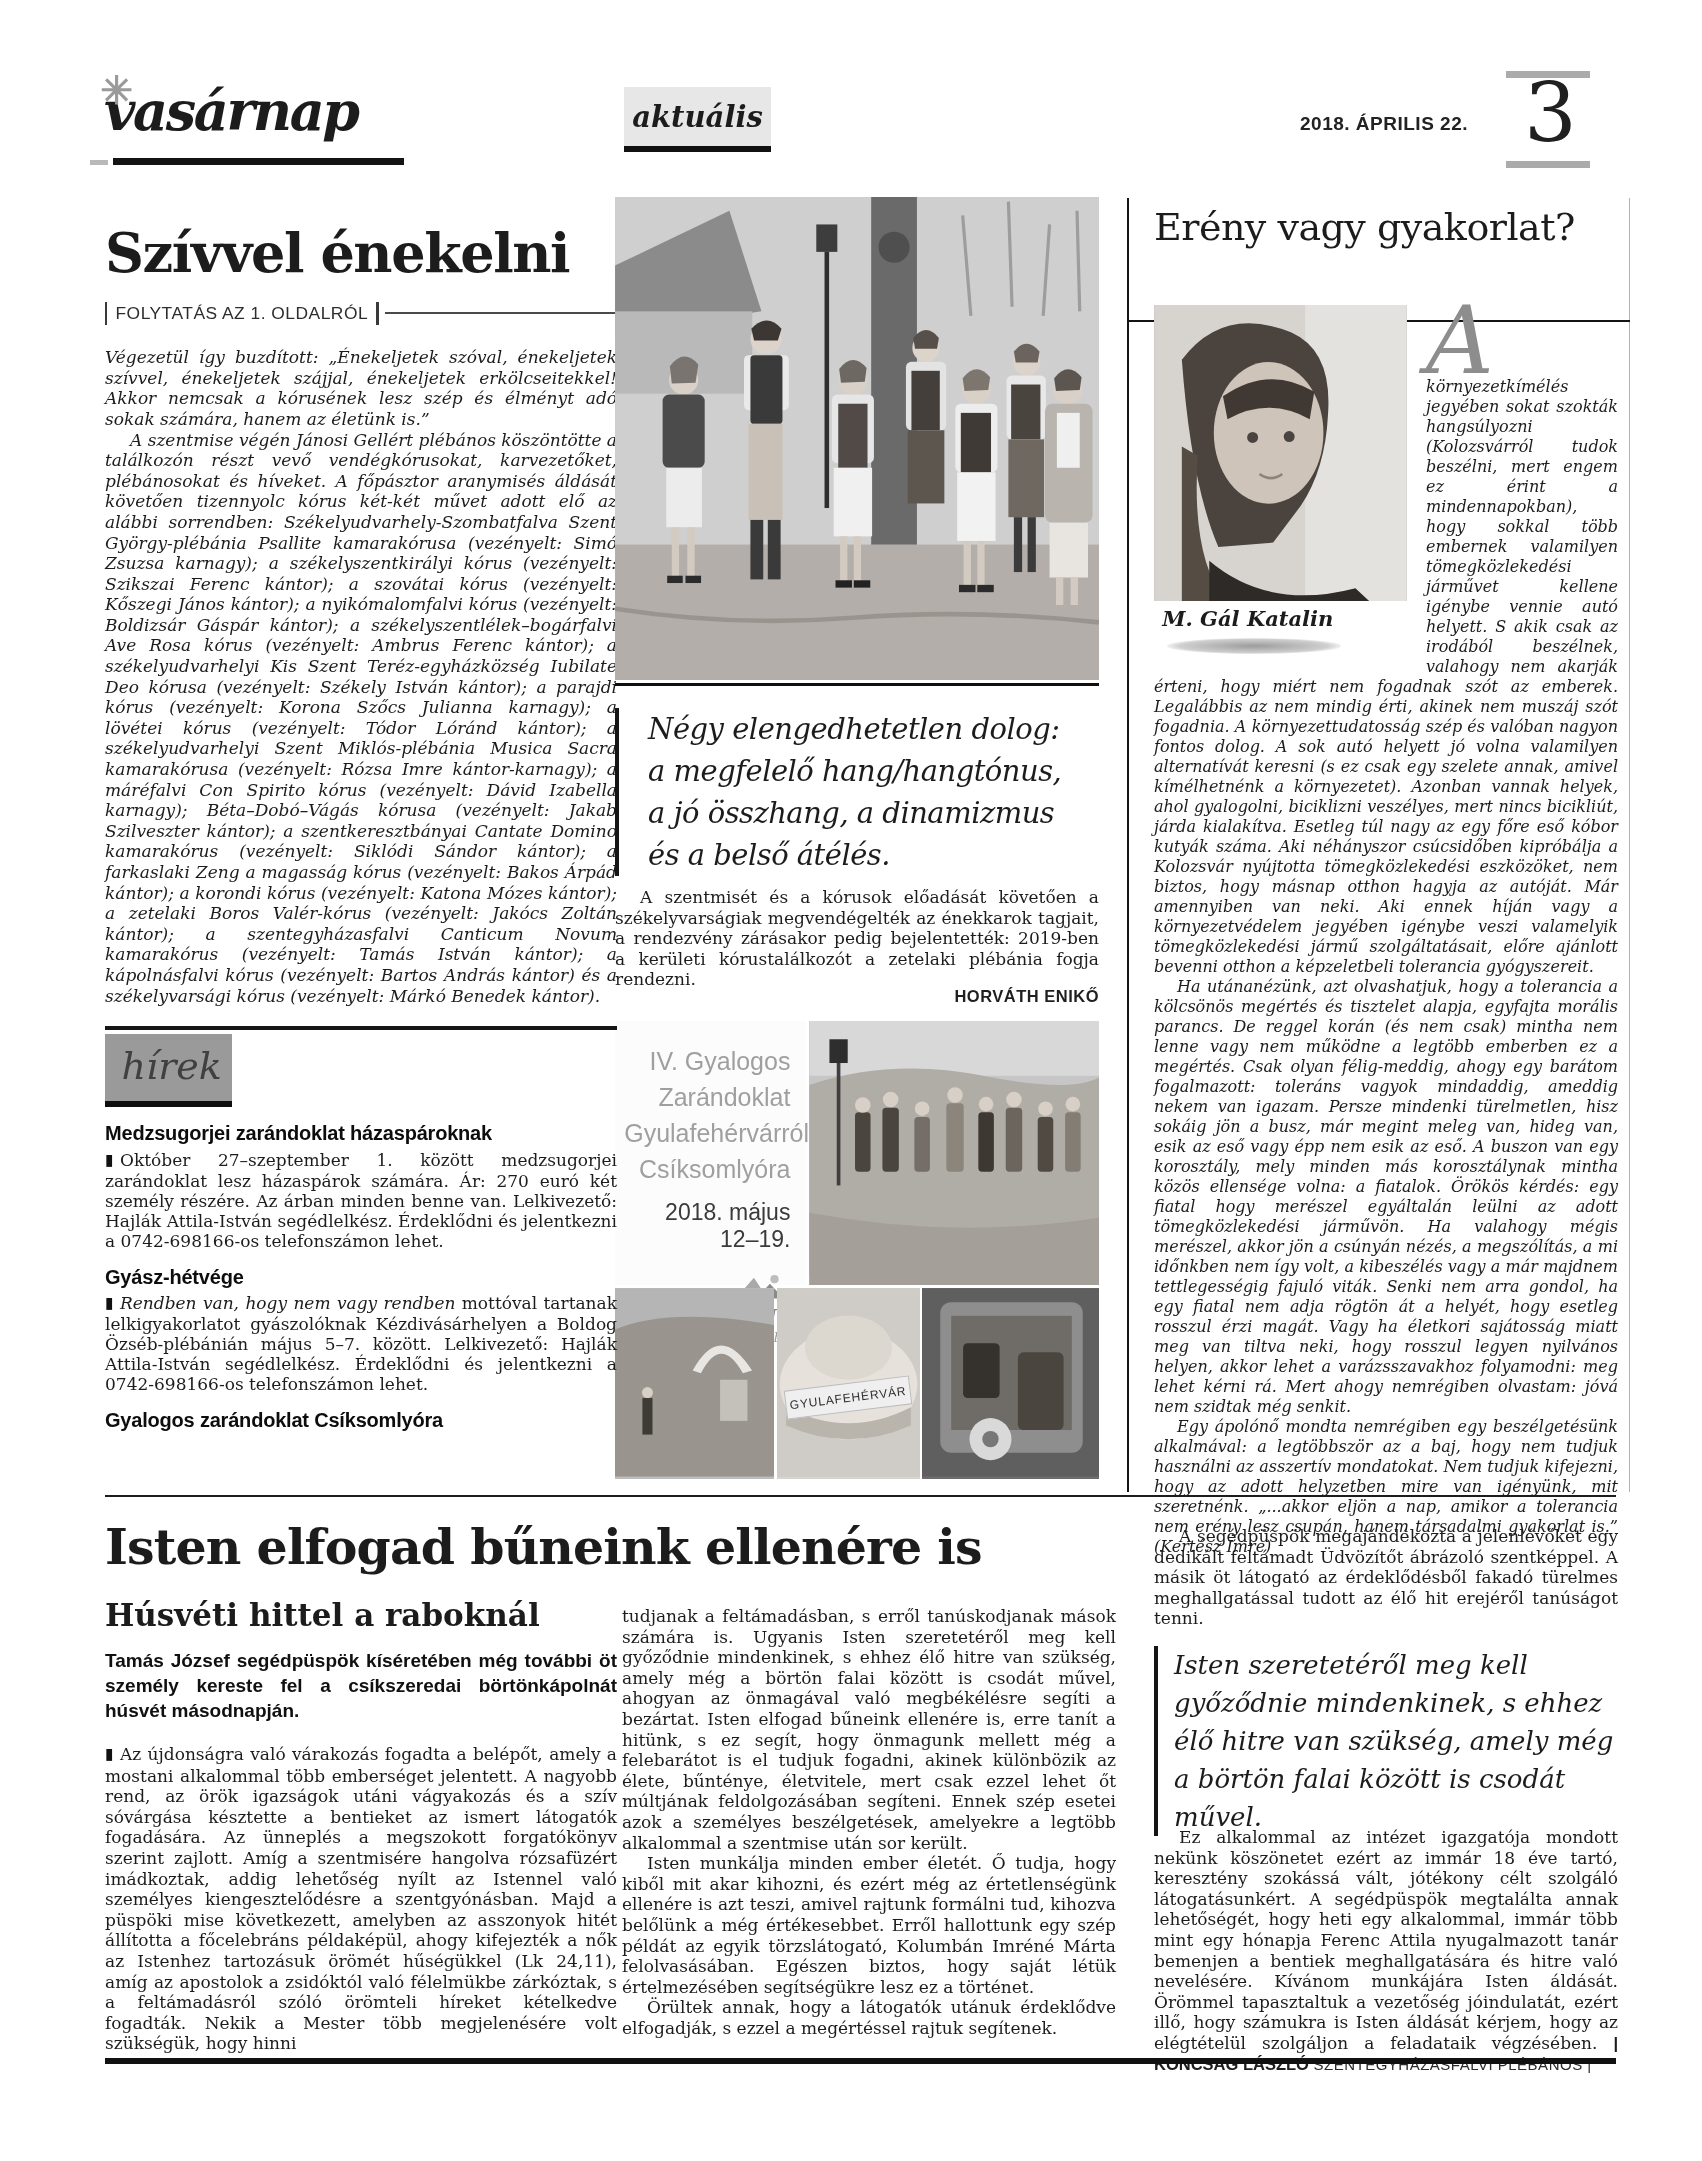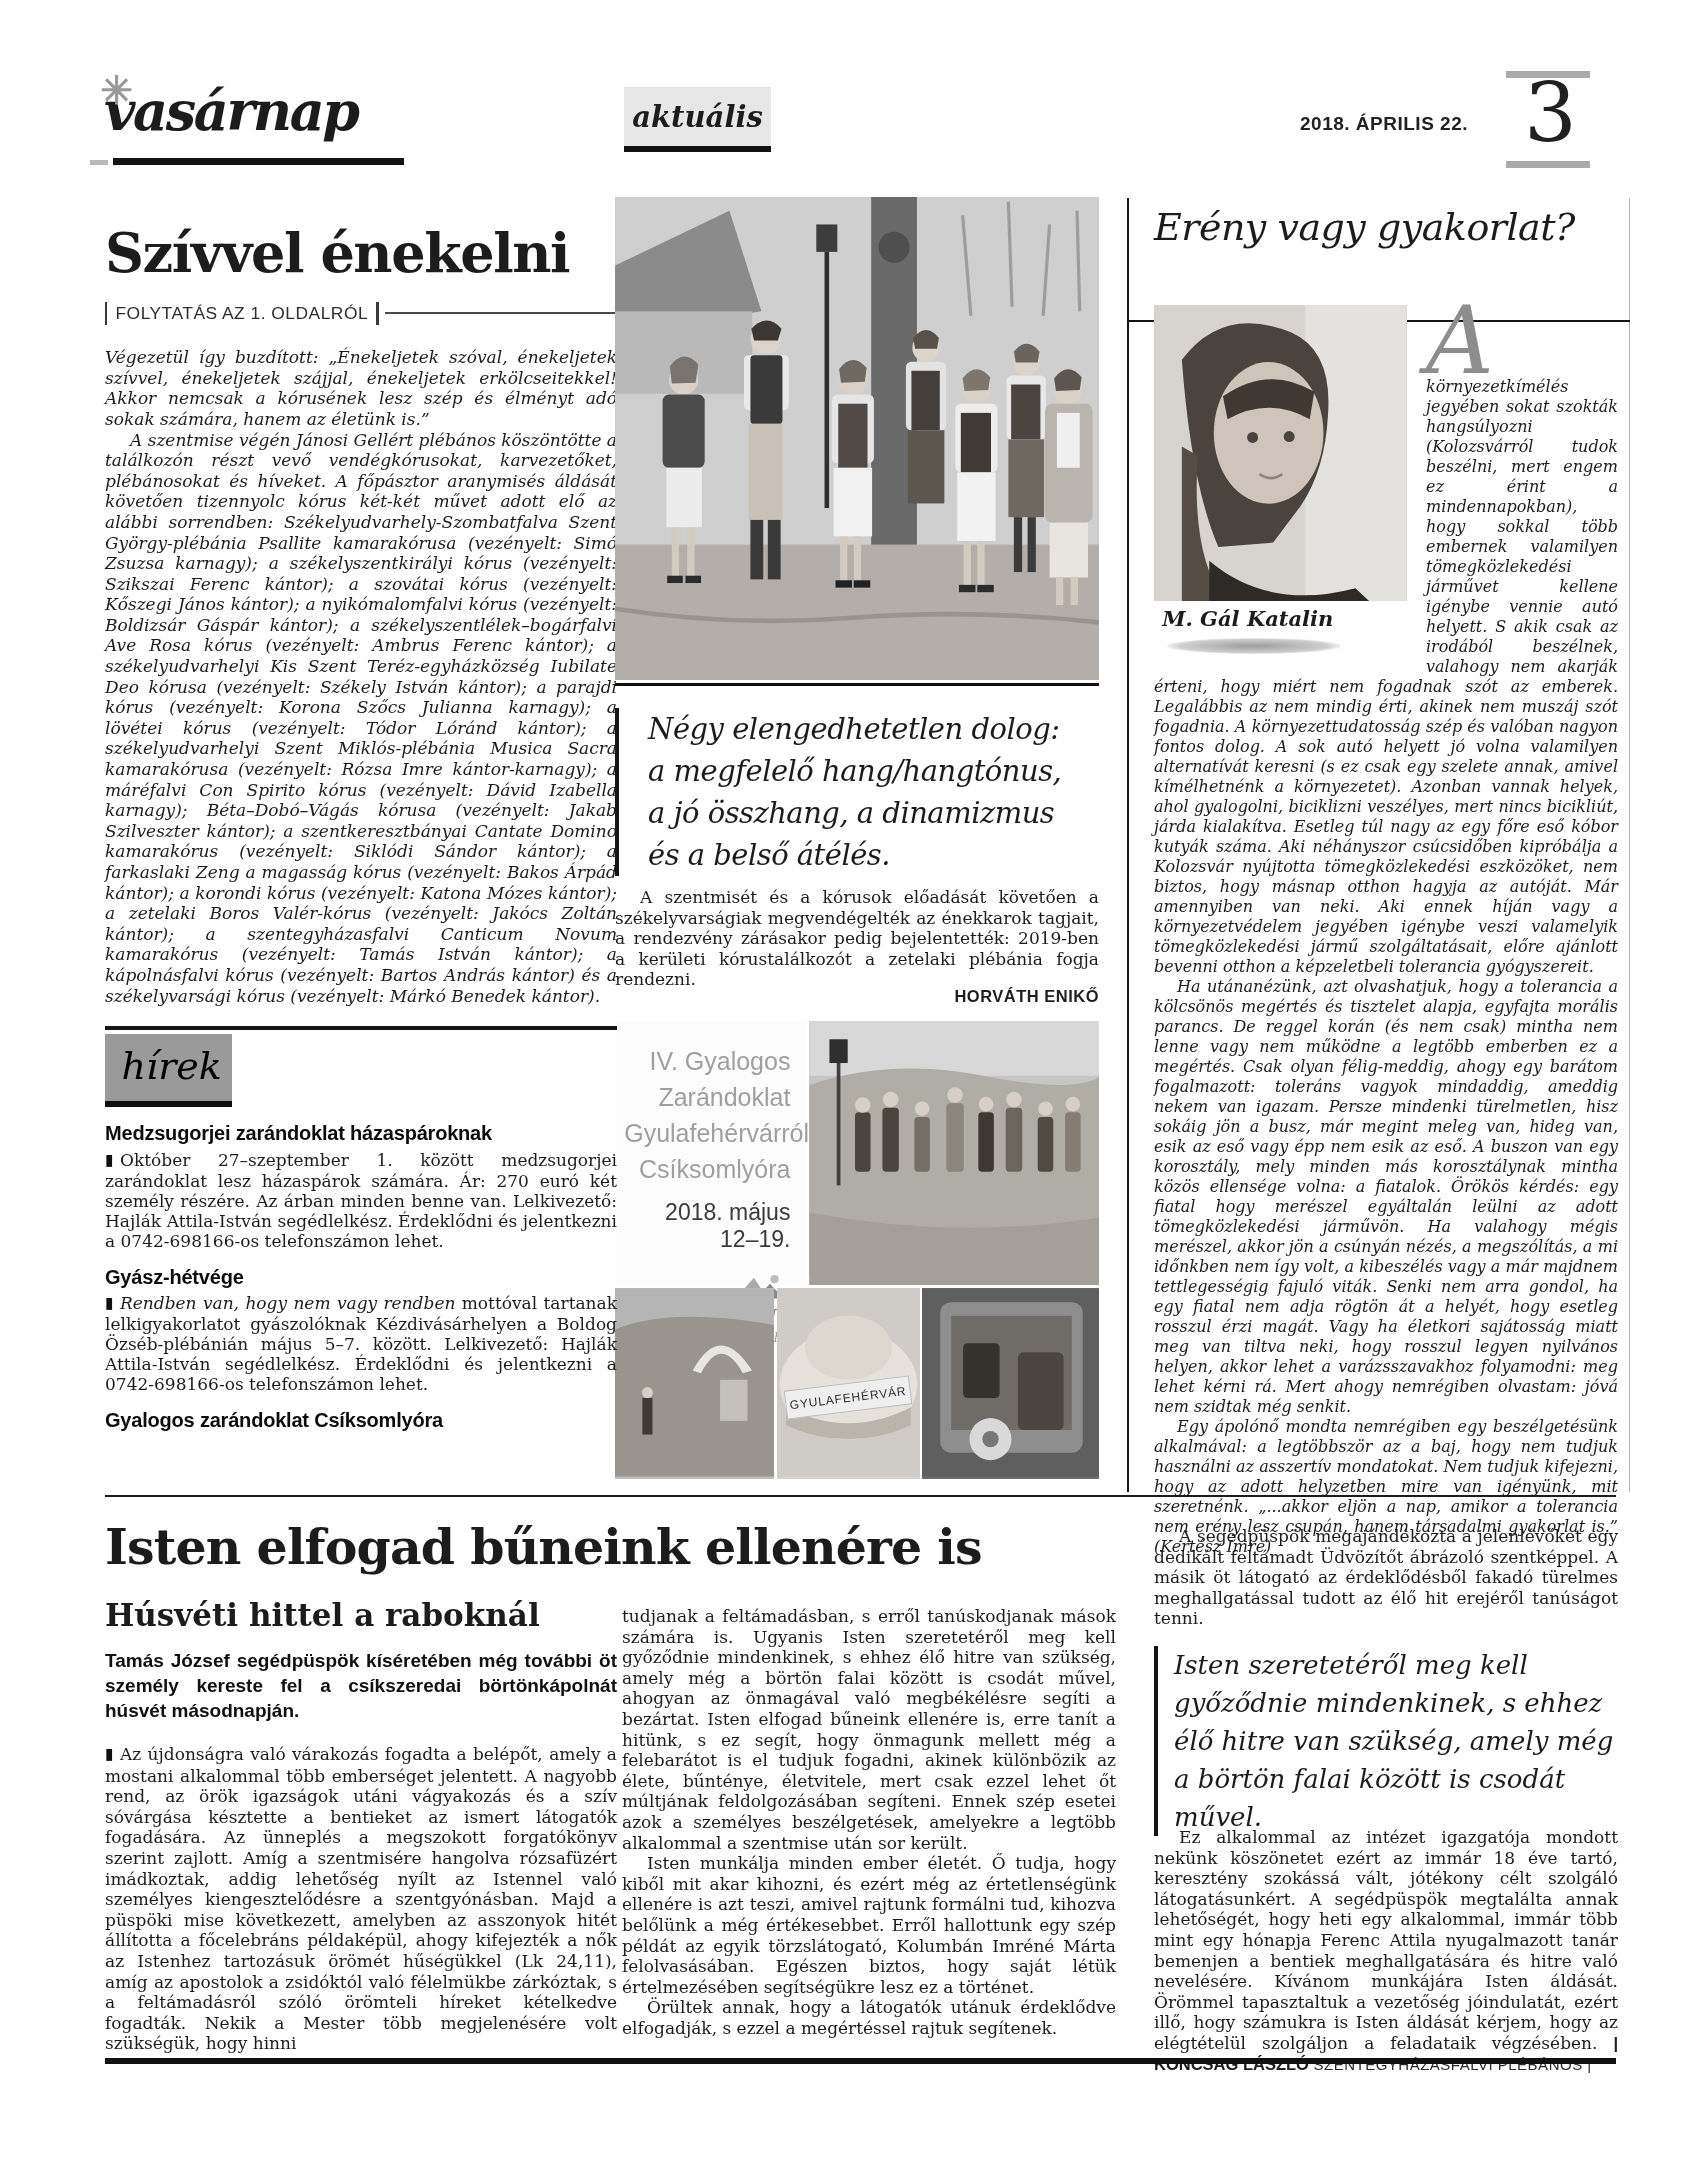--- a/index.html
+++ b/index.html
@@ -81,39 +81,39 @@
 
   
   #vrule-mid { left:1127px; top:198px; width:1.8px; height:1294px; background:#151515; }
   #vrule-right { left:1629px; top:198px; width:1.4px; height:1294px; background:#b3b3b3; }
   #op-rule { left:1127px; top:320px; width:503px; height:1.8px; background:#141414; }
   #mid-rule { left:105px; top:1495px; width:1511px; height:1.8px; background:#1c1c1c; }
   #bottom-rule { left:105px; top:2058px; width:1511px; height:6.4px; background:#111; }
 
   
   #opinion { left:1154px; top:207px; width:464px; }
-  #opinion h2 { font-style:italic; font-size:38px; font-weight:normal; letter-spacing:-0.5px;
+  #opinion h2 { font-size:38px; font-weight:normal; letter-spacing:-0.5px;
                 line-height:1.1; }
   #op-body { margin-top:54px; font-style:italic; font-size:16px; line-height:20px;
              text-align:justify; }
   #op-photo-wrap { float:left; width:253px; margin:2.7px 19px 4.6px 0; font-style:normal;font-weight:bold; }
   #op-photo { width:253px; height:296px; background:#c9c4bf; overflow:hidden; }
   #op-caption { font-style:italic; font-size:21px; margin-top:7.3px; padding-left:8.2px; }
   #op-shadow { width:174px; height:15.6px; margin:9.2px 0 0 13px; border-radius:50%;
                background:radial-gradient(ellipse at center, #9c9c9c 0%, #cfcfcf 60%, transparent 75%); }
   .dropcap { float:left; font-size:94px; line-height:72px; color:#8d8d8d;
              padding:2.7px 12px 0 0; font-style:italic; }
   #op-body p { margin:0; }
   #op-body p + p { text-indent:23px; }
 
   
   #hirek { left:105px; top:1026px; width:512px; }
   #hirek-rule { height:3.7px; background:#161616; }
   #hirek-box { margin-top:4.6px; width:127px; height:67px; background:#9a9a9a;
-               font-style:italic; font-size:38px; color:#000000; line-height:64px;
+               font-style:italic; font-size:38px; color:#404040; line-height:64px;
                padding-left:16.5px; }
   #hirek-underline { width:127px; height:6px; background:#0f0f0f; }
   .h-item { margin-top:15px; }
   .h-item h3 { font-family:"Liberation Sans",sans-serif; font-size:20px; letter-spacing:-0.2px;
                margin-bottom:4.6px; color:#0d0d0d; }
   .h-item p { font-size:17px; line-height:20px; text-align:justify; }
   .it { font-style:italic; }
 
   
   #b-title { left:105px; top:1518px; width:1098px; font-size:49px; font-weight:bold;

